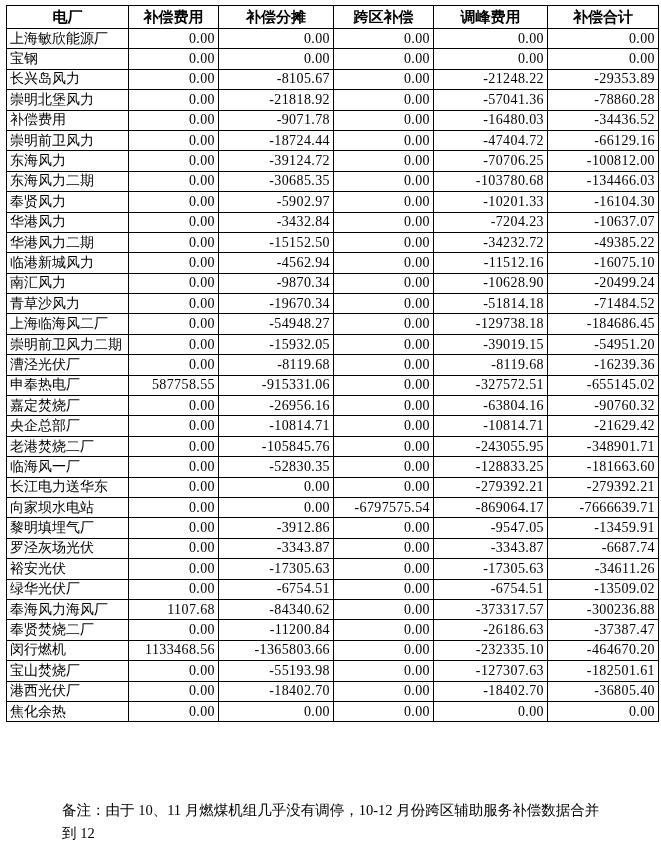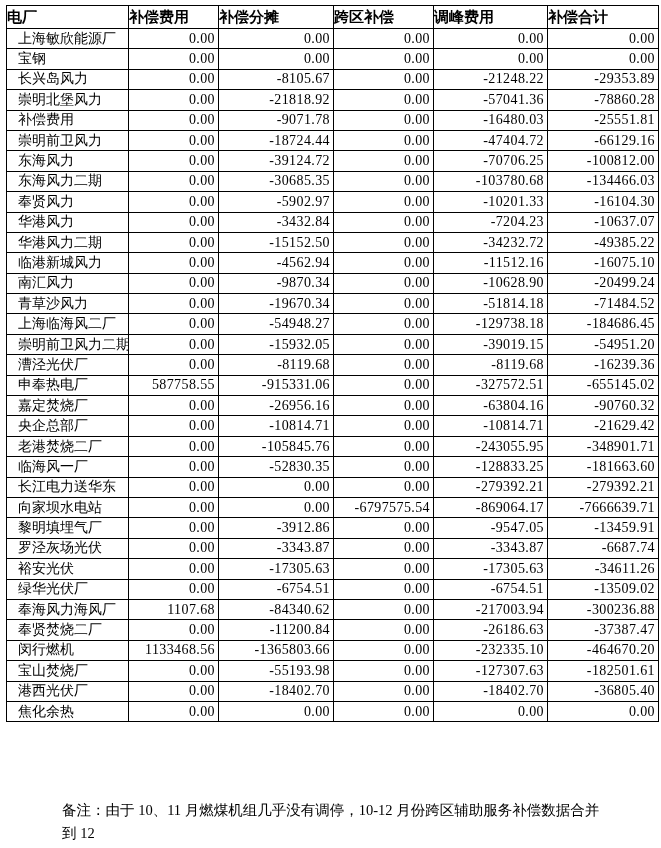--- a/index.html
+++ b/index.html
@@ -29,28 +29,28 @@
     overflow: hidden;
     white-space: nowrap;
     font-size: 14px;
     line-height: 1;
     padding: 0;
   }
   .comp-table th {
     height: 22px;
     font-weight: bold;
     font-size: 15px;
-    text-align: left;
+    text-align: center;
   }
   .comp-table td {
     height: 19.4px;
   }
   .comp-table td.name {
     text-align: left;
-    padding-left: 11px;
+    padding-left: 3px;
   }
   .comp-table td.num {
     text-align: right;
     padding-right: 3px;
     letter-spacing: 0.4px;
   }
   .note {
     position: absolute;
     left: 62px;
     top: 799px;
@@ -116,21 +116,21 @@
           <td class="num">0.00</td>
           <td class="num">-57041.36</td>
           <td class="num">-78860.28</td>
         </tr>
         <tr>
           <td class="name">补偿费用</td>
           <td class="num">0.00</td>
           <td class="num">-9071.78</td>
           <td class="num">0.00</td>
           <td class="num">-16480.03</td>
-          <td class="num">-25551.81</td>
+          <td class="num">-34436.52</td>
         </tr>
         <tr>
           <td class="name">崇明前卫风力</td>
           <td class="num">0.00</td>
           <td class="num">-18724.44</td>
           <td class="num">0.00</td>
           <td class="num">-47404.72</td>
           <td class="num">-66129.16</td>
         </tr>
         <tr>
@@ -307,21 +307,21 @@
           <td class="num">-6754.51</td>
           <td class="num">0.00</td>
           <td class="num">-6754.51</td>
           <td class="num">-13509.02</td>
         </tr>
         <tr>
           <td class="name">奉海风力海风厂</td>
           <td class="num">1107.68</td>
           <td class="num">-84340.62</td>
           <td class="num">0.00</td>
-          <td class="num">-217003.94</td>
+          <td class="num">-373317.57</td>
           <td class="num">-300236.88</td>
         </tr>
         <tr>
           <td class="name">奉贤焚烧二厂</td>
           <td class="num">0.00</td>
           <td class="num">-11200.84</td>
           <td class="num">0.00</td>
           <td class="num">-26186.63</td>
           <td class="num">-37387.47</td>
         </tr>

